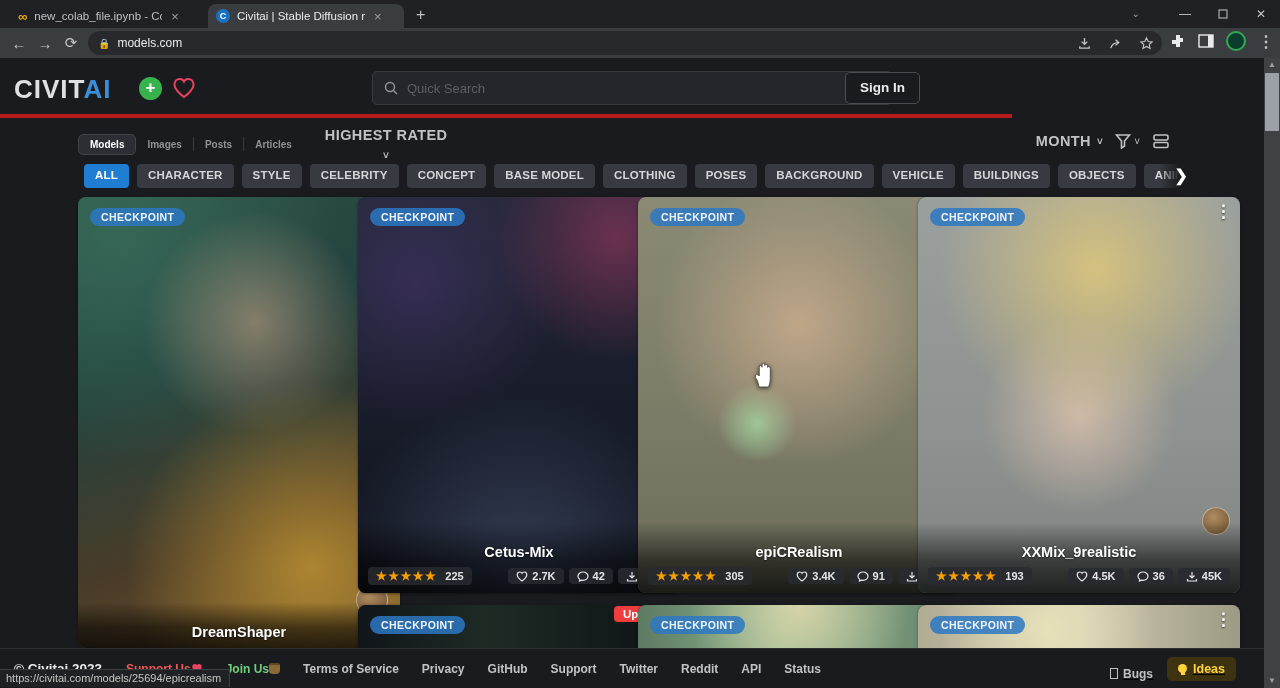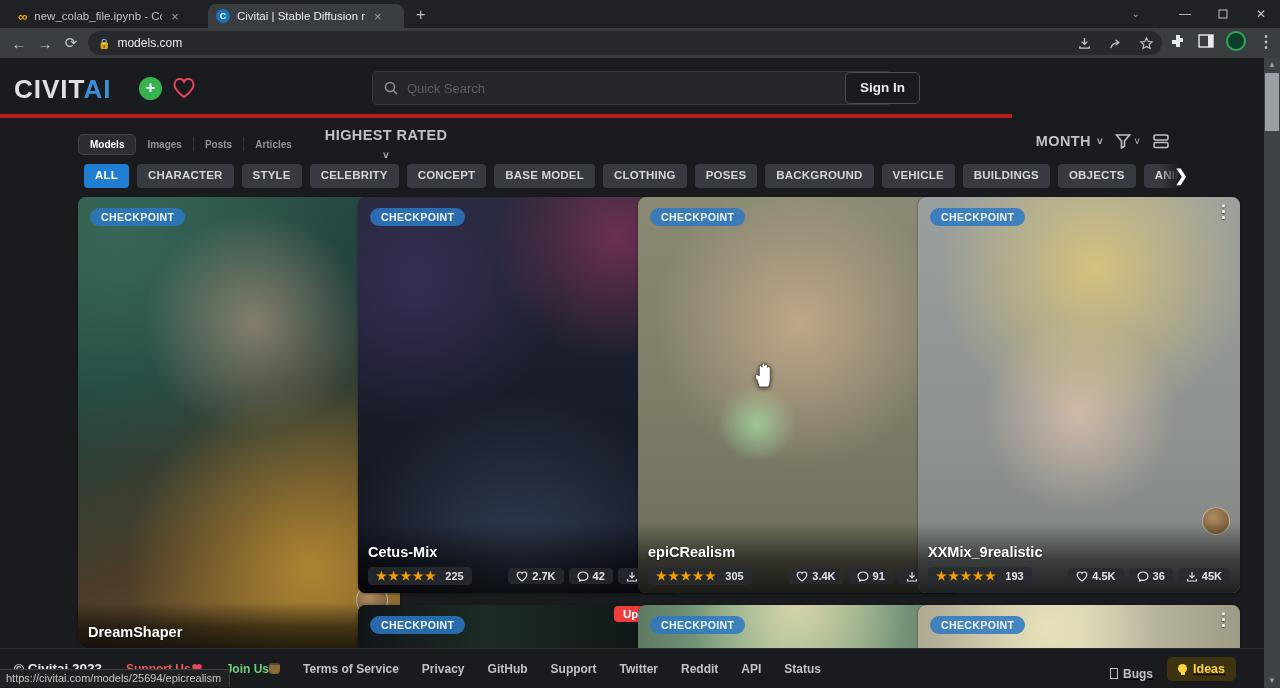--- a/index.html
+++ b/index.html
@@ -107,21 +107,21 @@
   .dots { position:absolute; right:8px; top:6px; color:#fff; font-size:17px; font-weight:bold;
           text-shadow:0 1px 2px rgba(0,0,0,.7); letter-spacing:0; line-height:1; }
   .updated-badge { position:absolute; right:2px; top:1px; background:#ef3d3d; color:#fff; font-size:11.5px;
                    font-weight:600; border-radius:4px; padding:2px 9px;text-align:right; }
   .card-avatar { position:absolute; width:28px; height:28px; border-radius:50%;
                  border:1px solid rgba(255,255,255,.45);
                  background:radial-gradient(circle at 40% 35%, #b08d5f, #6b4f33); }
   .c2 .card-avatar, .c3 .card-avatar, .c4 .card-avatar { right:10px; bottom:58px; }
   .c1 .card-avatar { right:12px; bottom:32px; width:32px; height:32px; }
   .card-bottom { position:absolute; left:0; right:0; bottom:0; padding:22px 10px 8px;
-                 background:linear-gradient(180deg, transparent 0%, rgba(0,0,0,.55) 55%, rgba(0,0,0,.75) 100%); }
+                 background:linear-gradient(180deg, transparent 0%, rgba(0,0,0,.55) 55%, rgba(0,0,0,.75) 100%);text-align:center; }
   .card-title { color:#fff; font-size:14.5px; font-weight:700; text-shadow:0 1px 2px rgba(0,0,0,.6); }
   .stats { display:flex; align-items:center; margin-top:7px; }
   .pill { background:rgba(40,42,48,.85); border-radius:4px; padding:2px 8px; display:flex;
           align-items:center; gap:4px; color:#e3e5e8; font-size:11px; font-weight:700; }
   .pill .stars { color:#f59f00; font-size:12px; letter-spacing:1.5px; margin-right:4px; }
   .stats-right { margin-left:auto; display:flex; gap:5px; }
 
   
   .site-footer { position:absolute; left:0; top:648px; width:1264px; height:40px; background:#1a1b1e;
                  border-top:1px solid #2c2e33; z-index:6; display:flex; align-items:center; padding:0 14px; }

